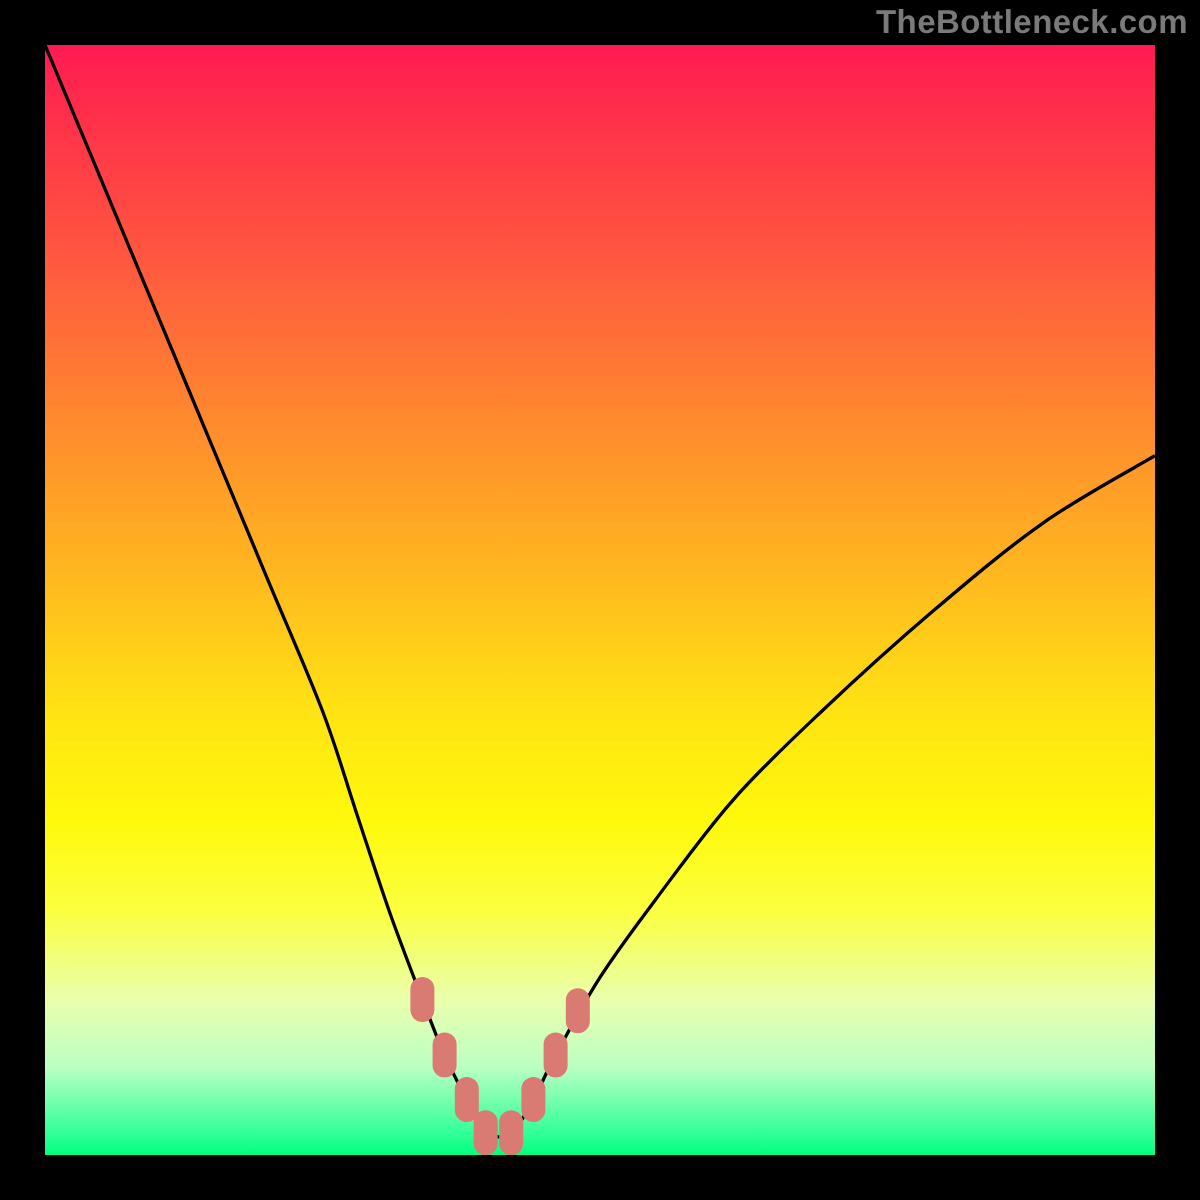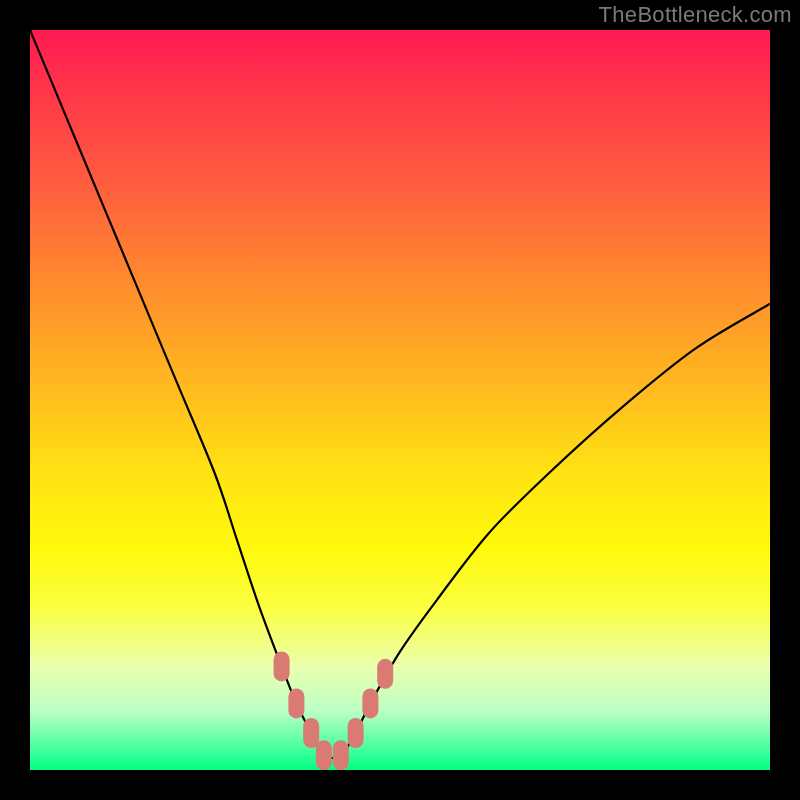--- a/index.html
+++ b/index.html
@@ -9,21 +9,21 @@
     width: 800px;
     height: 800px;
     background: #000;
   }
   .watermark {
     position: absolute;
     top: 2px;
     right: 8px;
     font-family: Arial, Helvetica, sans-serif;
     font-size: 22px;
-    font-weight: 400;
+    font-weight: 700;
     color: #7a7a7a;
     letter-spacing: 0.3px;
     z-index: 5;
   }
   .plot-area {
     position: absolute;
     left: 30px;
     top: 30px;
     width: 740px;
     height: 740px;

